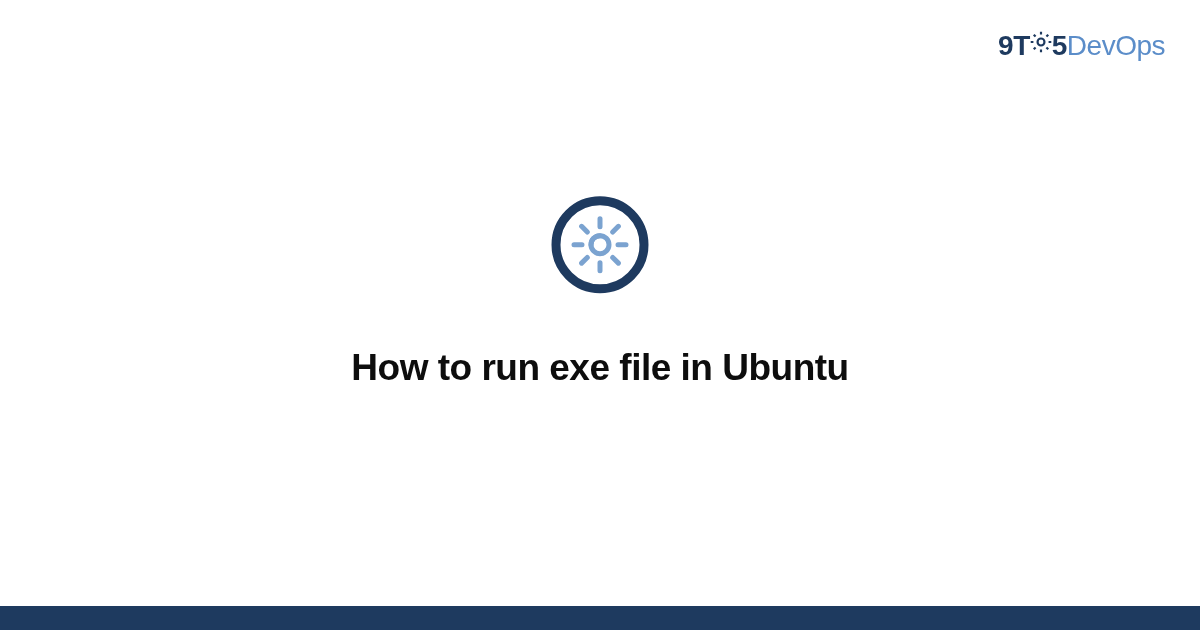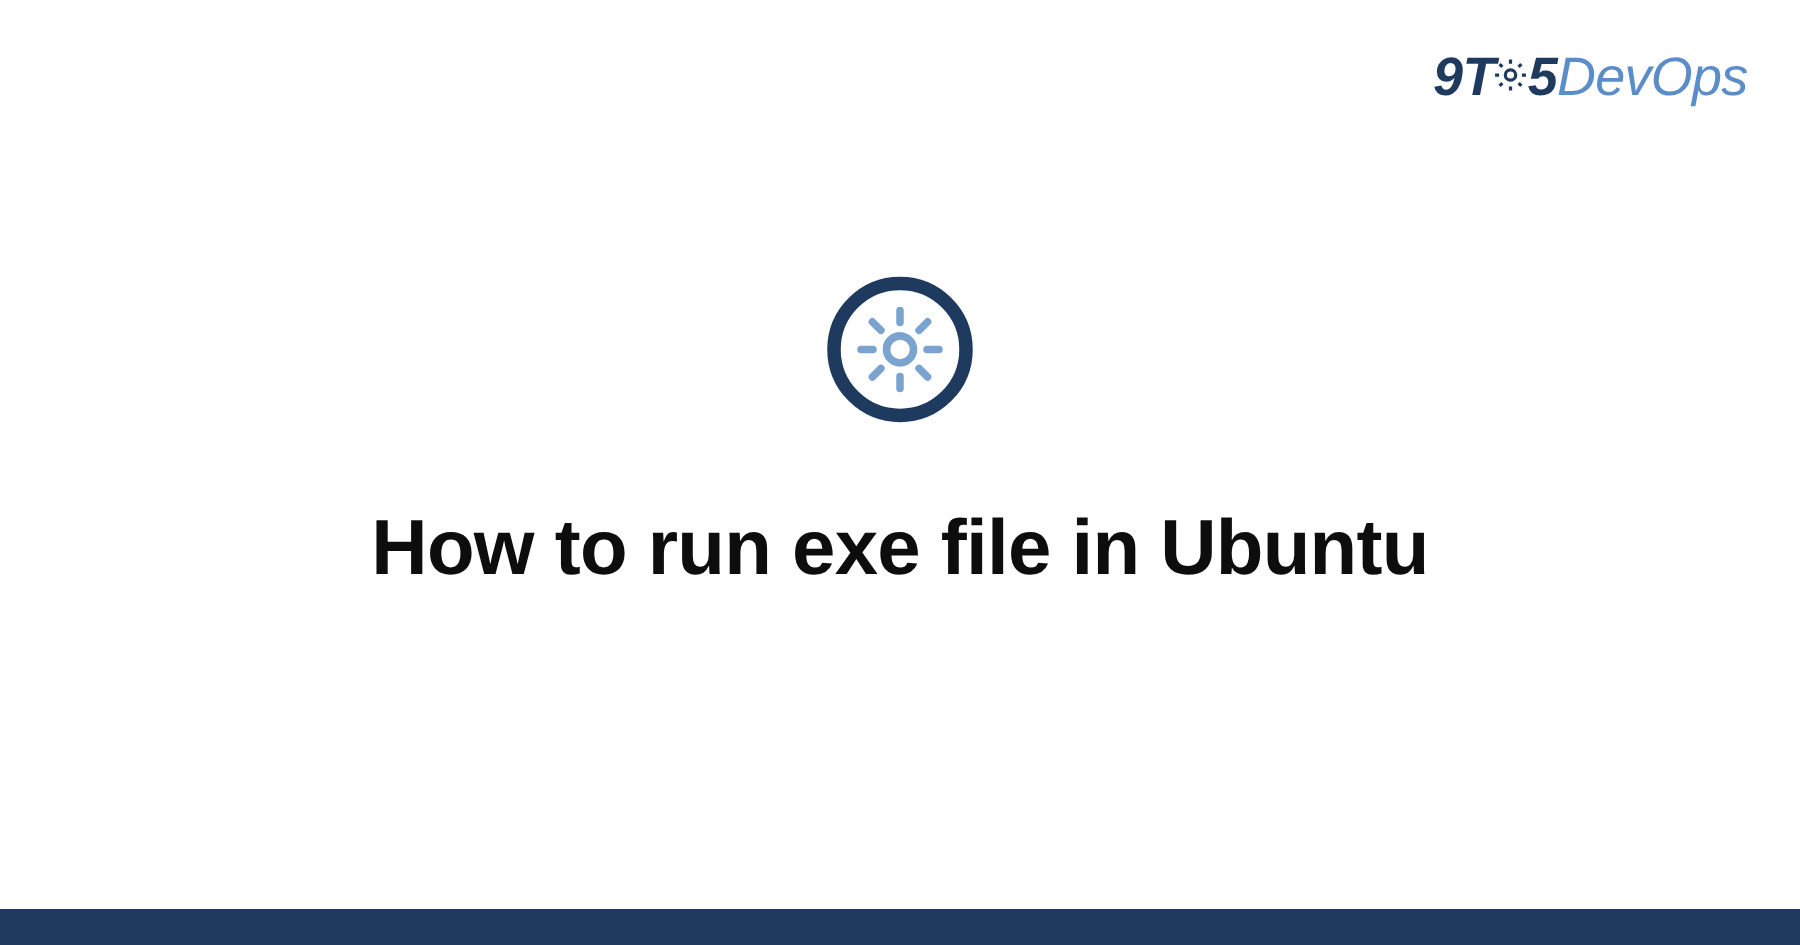--- a/index.html
+++ b/index.html
@@ -12,24 +12,23 @@
       height: 630px;
       background: #ffffff;
       font-family: -apple-system, BlinkMacSystemFont, "Segoe UI", Helvetica, Arial, sans-serif;
       position: relative;
       overflow: hidden;
     }
     .logo {
       position: absolute;
       top: 30px;
       right: 35px;
-      font-size: 36px;
+      font-size: 28px;
       font-weight: 600;
       letter-spacing: -0.5px;
-      font-style: italic;
     }
     .logo-9t {
       color: #1e3a5f;
       font-weight: 700;
     }
     .logo-gear {
       display: inline-block;
       vertical-align: middle;
       margin: 0 -2px;
       position: relative;
@@ -50,21 +49,21 @@
       transform: translate(-50%, -62%);
       display: flex;
       flex-direction: column;
       align-items: center;
       width: 100%;
     }
     .center-icon {
       margin-bottom: 48px;
     }
     .title {
-      font-size: 52px;
+      font-size: 37px;
       font-weight: 700;
       color: #0d0d0d;
       text-align: center;
       letter-spacing: -0.5px;
     }
     .bottom-bar {
       position: absolute;
       bottom: 0;
       left: 0;
       right: 0;

